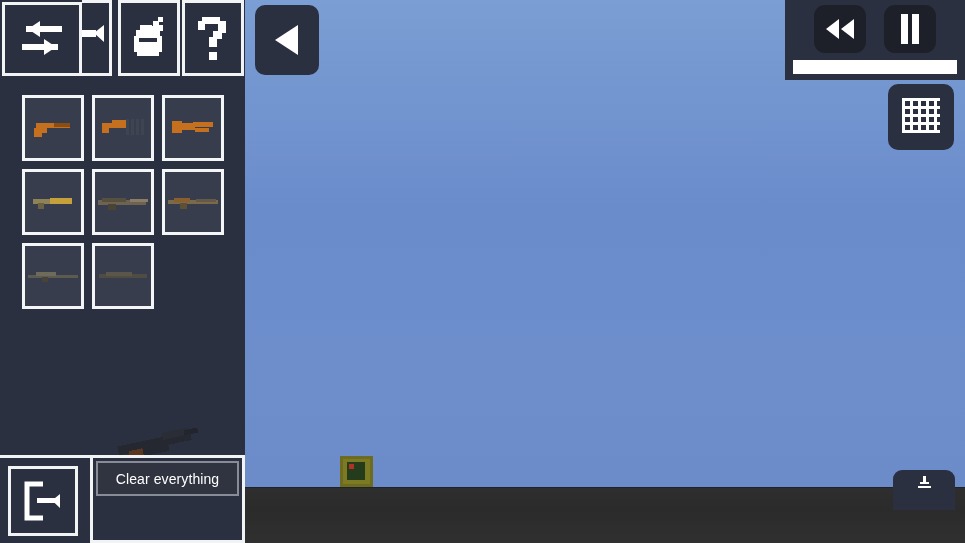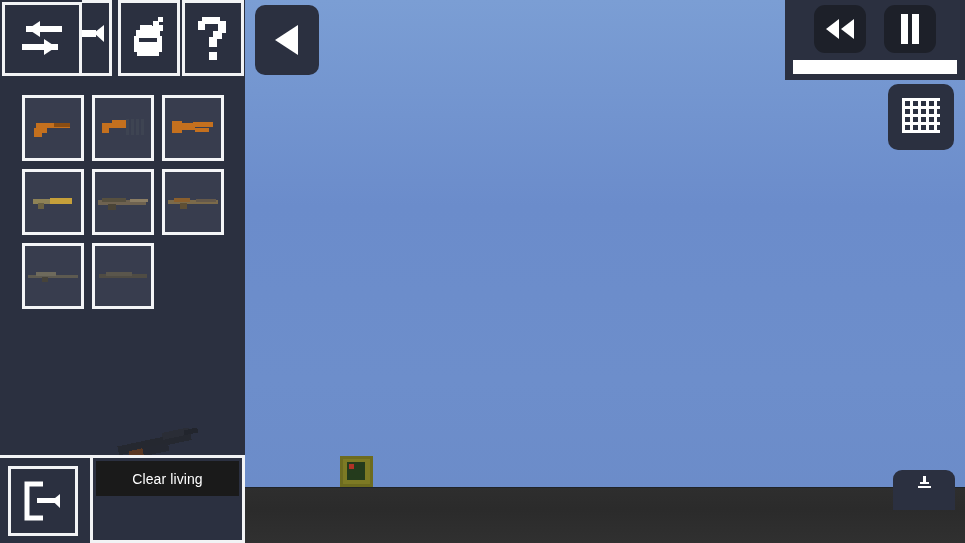--- a/index.html
+++ b/index.html
@@ -450,21 +450,21 @@
           <path d="M22 4 H6 V38 H22"></path>
         </g>
         <g fill="#ffffff">
           <rect x="16" y="18" width="18" height="5"></rect>
           <polygon points="31,20.5 39,14 39,28"></polygon>
         </g>
       </svg>
     </div>
 
     <div id="clear-panel">
-      <div class="clear-btn">Clear living</div>
+      <div class="clear-btn first">Clear everything</div>
     </div>
 
   </div>
 
   <div id="back-btn">
     <span class="sr">Back</span>
     <svg width="34" height="36" viewBox="0 0 34 36">
       <polygon points="28,3 28,33 5,18" fill="#ffffff"></polygon>
     </svg>
   </div>

